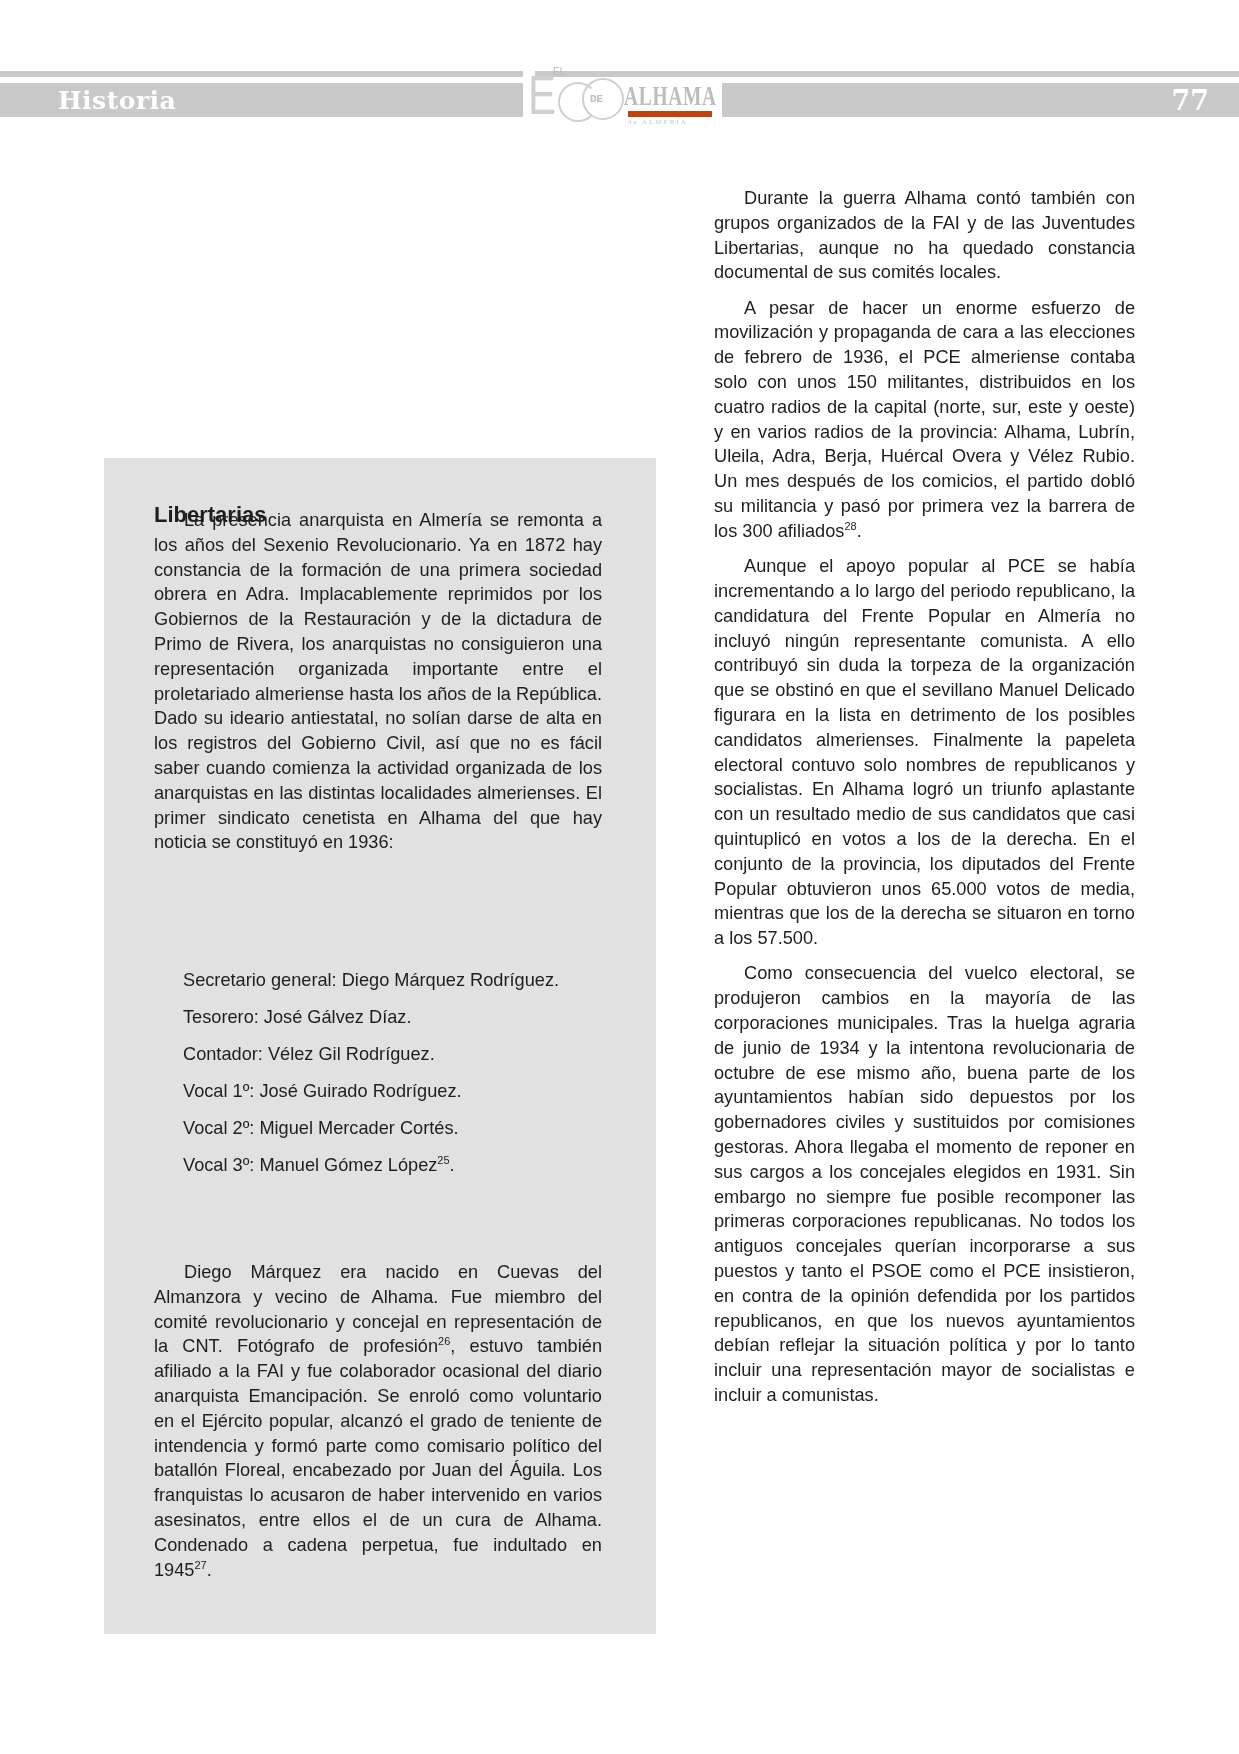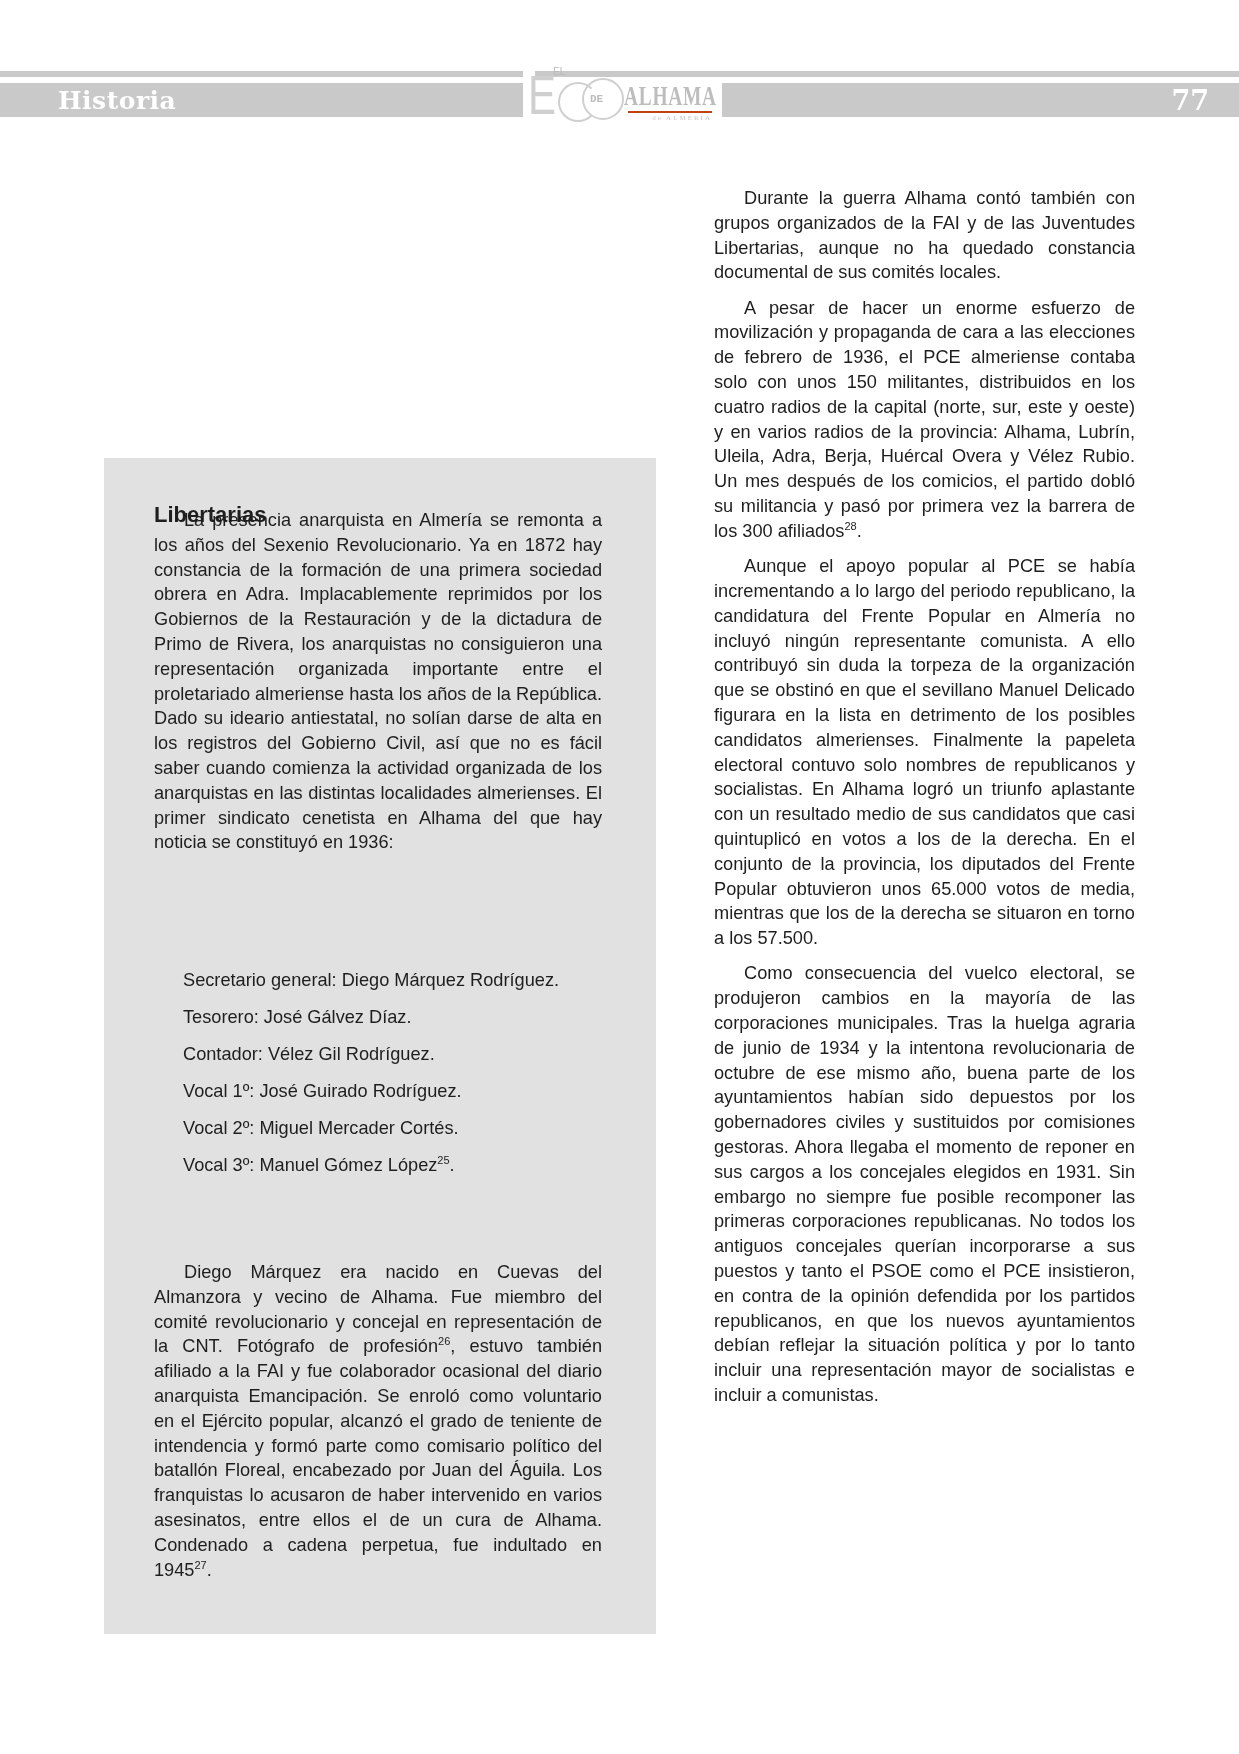--- a/index.html
+++ b/index.html
@@ -20,21 +20,21 @@
       position: absolute; right: 30px; top: 83px; height: 46px; line-height: 36px;
       font-family: "DejaVu Serif", serif; font-weight: bold; font-size: 27px; color: #ffffff;
     }
     .logo { position: absolute; left: 524px; top: 64px; width: 200px; height: 56px; }
     .logo-el { position: absolute; left: 8px; top: 2px; font-size: 10px; color: #b9b9b9; font-family: "Liberation Sans Narrow", "Liberation Sans", sans-serif; padding-left: 21px; }
     .logo-e { position: absolute; left: 4px; top: 6px; font-size: 56px; line-height: 50px; color: #cfcfcf; font-weight: 100; font-family: "Liberation Sans", sans-serif; transform: scaleX(0.75); transform-origin: left top; }
     .logo-c1 { position: absolute; left: 34px; top: 18px; width: 36px; height: 36px; border: 2px solid #cfcfcf; border-radius: 50%; border-right-color: transparent; }
     .logo-c2 { position: absolute; left: 58px; top: 14px; width: 38px; height: 38px; border: 2px solid #cfcfcf; border-radius: 50%; }
     .logo-de { position: absolute; left: 66px; top: 29px; font-size: 11px; font-family: Liberation Mono, monospace; color: #bdbdbd; font-weight: bold; }
     .logo-alhama { position: absolute; left: 100px; top: 18px; font-size: 27px; line-height: 28px; font-family: "Liberation Serif", serif; font-weight: bold; color: #bdbdbd; transform: scaleX(0.72); transform-origin: left top; letter-spacing: 1px; }
-    .logo-almeria { position: absolute; left: 104px; top: 47px; font-size: 7px; color: #c4c4c4; letter-spacing: 2px; font-family: "Liberation Serif", serif; border-top: 2px solid #c2410c; padding-top: 1px; width: 84px; text-align: right; }
+    .logo-almeria { position: absolute; left: 104px; top: 47px; font-size: 7px; color: #c4c4c4; letter-spacing: 2px; font-family: "Liberation Serif", serif; border-top: 6px solid #c2410c; padding-top: 1px; width: 84px; text-align: left; }
 
     
     .sidebar-box { position: absolute; left: 104px; top: 458px; width: 552px; height: 1176px; background: #e1e1e1; }
     .sidebar-title { position: absolute; left: 154px; top: 502px; font-size: 22px; font-weight: bold; color: #1e1e1e; }
     .col { position: absolute; font-size: 18.2px; line-height: 24.8px; text-align: justify; hyphens: manual; }
     .col p { margin: 0; text-indent: 30px; }
     .col-left-1 { left: 154px; top: 508px; width: 448px; }
     .officers { position: absolute; left: 183px; top: 962px; width: 440px; font-size: 18.2px; line-height: 37px; }
     .officers div { white-space: nowrap; }
     .col-left-2 { left: 154px; top: 1260px; width: 448px; }

